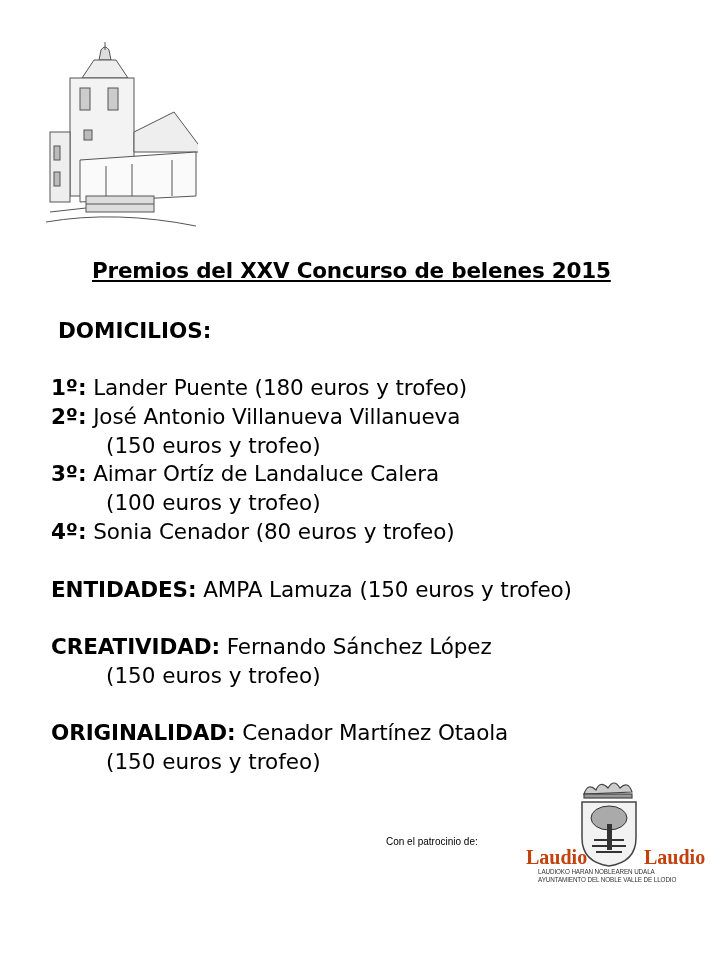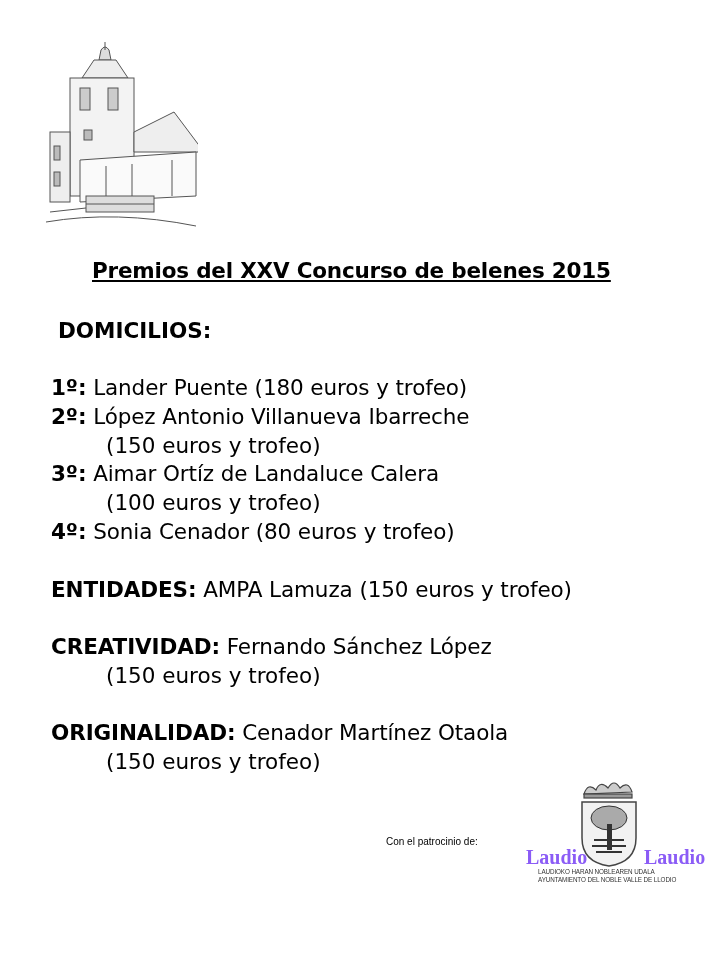--- a/index.html
+++ b/index.html
@@ -10,21 +10,21 @@
            text-decoration:underline; letter-spacing:-0.2px; white-space:nowrap; }
   .section-head { position:absolute; left:58px; font-size:21.5px; font-weight:bold;
            white-space:nowrap; }
   .line { position:absolute; left:51px; font-size:21.5px; white-space:nowrap; letter-spacing:-0.1px; }
   .line b { font-weight:bold; }
   .indent { position:absolute; left:106px; font-size:21.5px; white-space:nowrap; }
   .sponsor-text { position:absolute; left:386px; top:836px; font-family:"Liberation Sans", sans-serif;
            font-size:10px; white-space:nowrap; }
   .logo { position:absolute; left:526px; top:780px; width:182px; height:104px; }
   .logo .word { position:absolute; top:66px; font-family:"Liberation Serif", serif; font-weight:bold;
-           font-size:20px; color:#8b5cf6; }
+           font-size:20px; color:#c2410c; }
   .logo .sub { position:absolute; left:12px; font-family:"Liberation Sans", sans-serif; font-size:6.3px;
            color:#333; white-space:nowrap; letter-spacing:-0.1px; }
 </style>
 </head>
 <body>
 
 <svg class="church" viewBox="0 0 152 198">
   <g fill="none" stroke="#555" stroke-width="1">
     <path d="M55 14 q4 -6 8 0 l2 10 l-12 0 z" fill="#ddd"></path>
     <line x1="59" y1="6" x2="59" y2="14"></line>
@@ -46,21 +46,21 @@
     <path d="M0 186 q70 -12 150 4"></path>
     <path d="M4 176 l36 -4"></path>
   </g>
 </svg>
 
 <div class="title">Premios del XXV Concurso de belenes 2015</div>
 
 <div class="section-head" style="top:318px;">DOMICILIOS:</div>
 
 <div class="line" style="top:375px;"><b>1º:</b> <span>Lander Puente (180 euros y trofeo)</span></div>
-<div class="line" style="top:404px;"><b>2º:</b> <span>López Antonio Villanueva Ibarreche</span></div>
+<div class="line" style="top:404px;"><b>2º:</b> <span>José Antonio Villanueva Villanueva</span></div>
 <div class="indent" style="top:433px;">(150 euros y trofeo)</div>
 <div class="line" style="top:461px;"><b>3º:</b> <span>Aimar Ortíz de Landaluce Calera</span></div>
 <div class="indent" style="top:490px;">(100 euros y trofeo)</div>
 <div class="line" style="top:519px;"><b>4º:</b> <span>Sonia Cenador (80 euros y trofeo)</span></div>
 
 <div class="line" style="top:577px;"><b>ENTIDADES:</b> <span>AMPA Lamuza (150 euros y trofeo)</span></div>
 
 <div class="line" style="top:634px;"><b>CREATIVIDAD:</b> <span>Fernando Sánchez López</span></div>
 <div class="indent" style="top:663px;">(150 euros y trofeo)</div>
 

